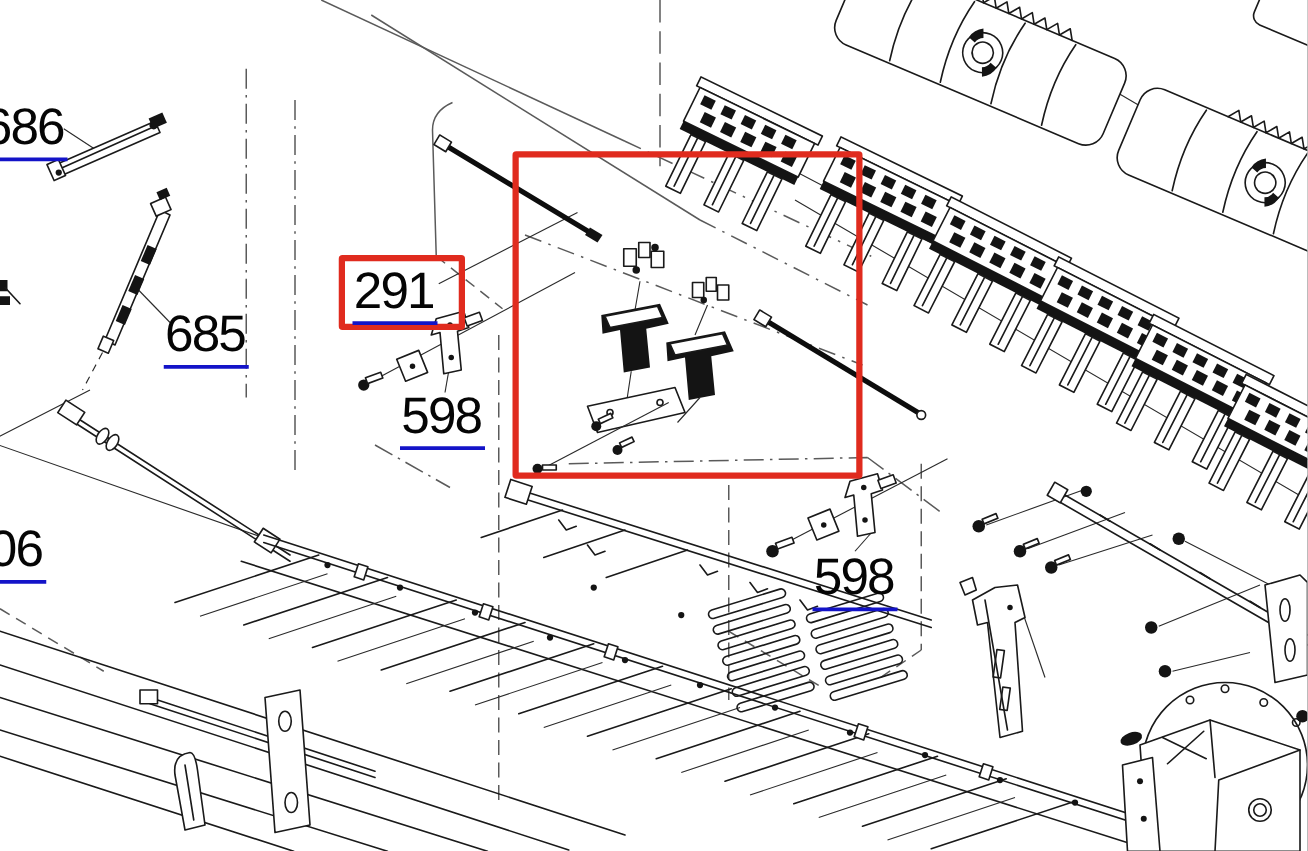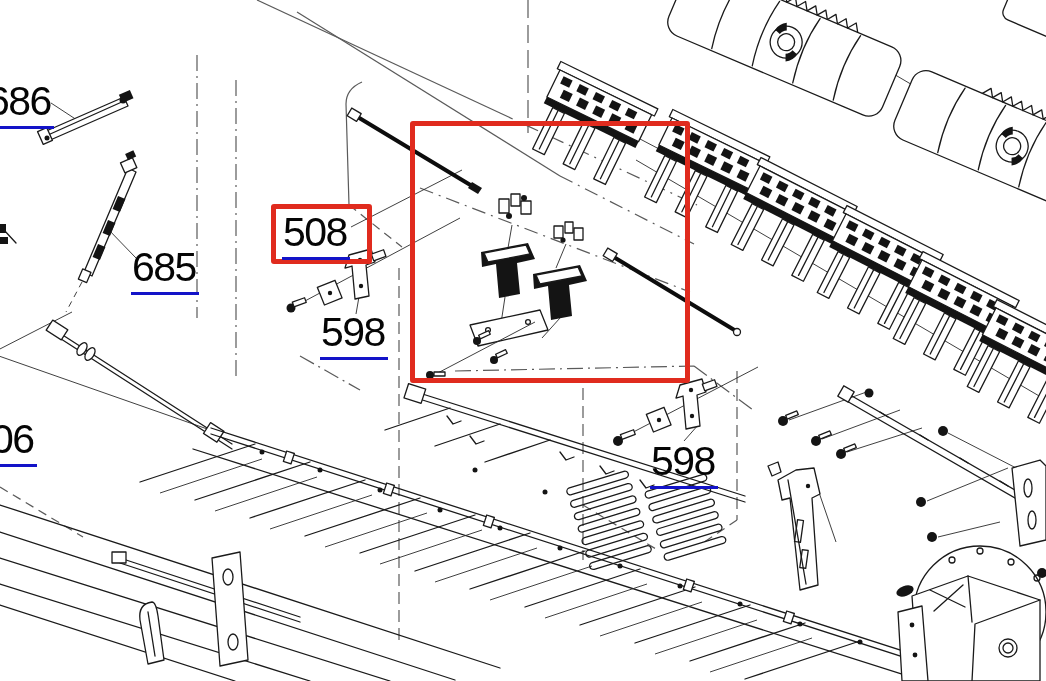--- a/index.html
+++ b/index.html
@@ -330,18 +330,18 @@
     <circle cx="1042" cy="573" r="5" class="bfill"></circle>
   </g>
 
 </svg>
 
 <div class="hl-box" style="left: 410px; top: 121px; width: 280px; height: 262px;"></div>
 <div class="hl-box" style="left: 271px; top: 204px; width: 101px; height: 60px;"></div>
 
 <div class="part-label lbl-686">686</div>
 <div class="part-label lbl-685">685</div>
-<div class="part-label lbl-508">508</div>
+<div class="part-label lbl-508">291</div>
 <div class="part-label lbl-598a">598</div>
 <div class="part-label lbl-06">06</div>
 <div class="part-label lbl-598b">598</div>
 
 </div>
 
 </body></html>

